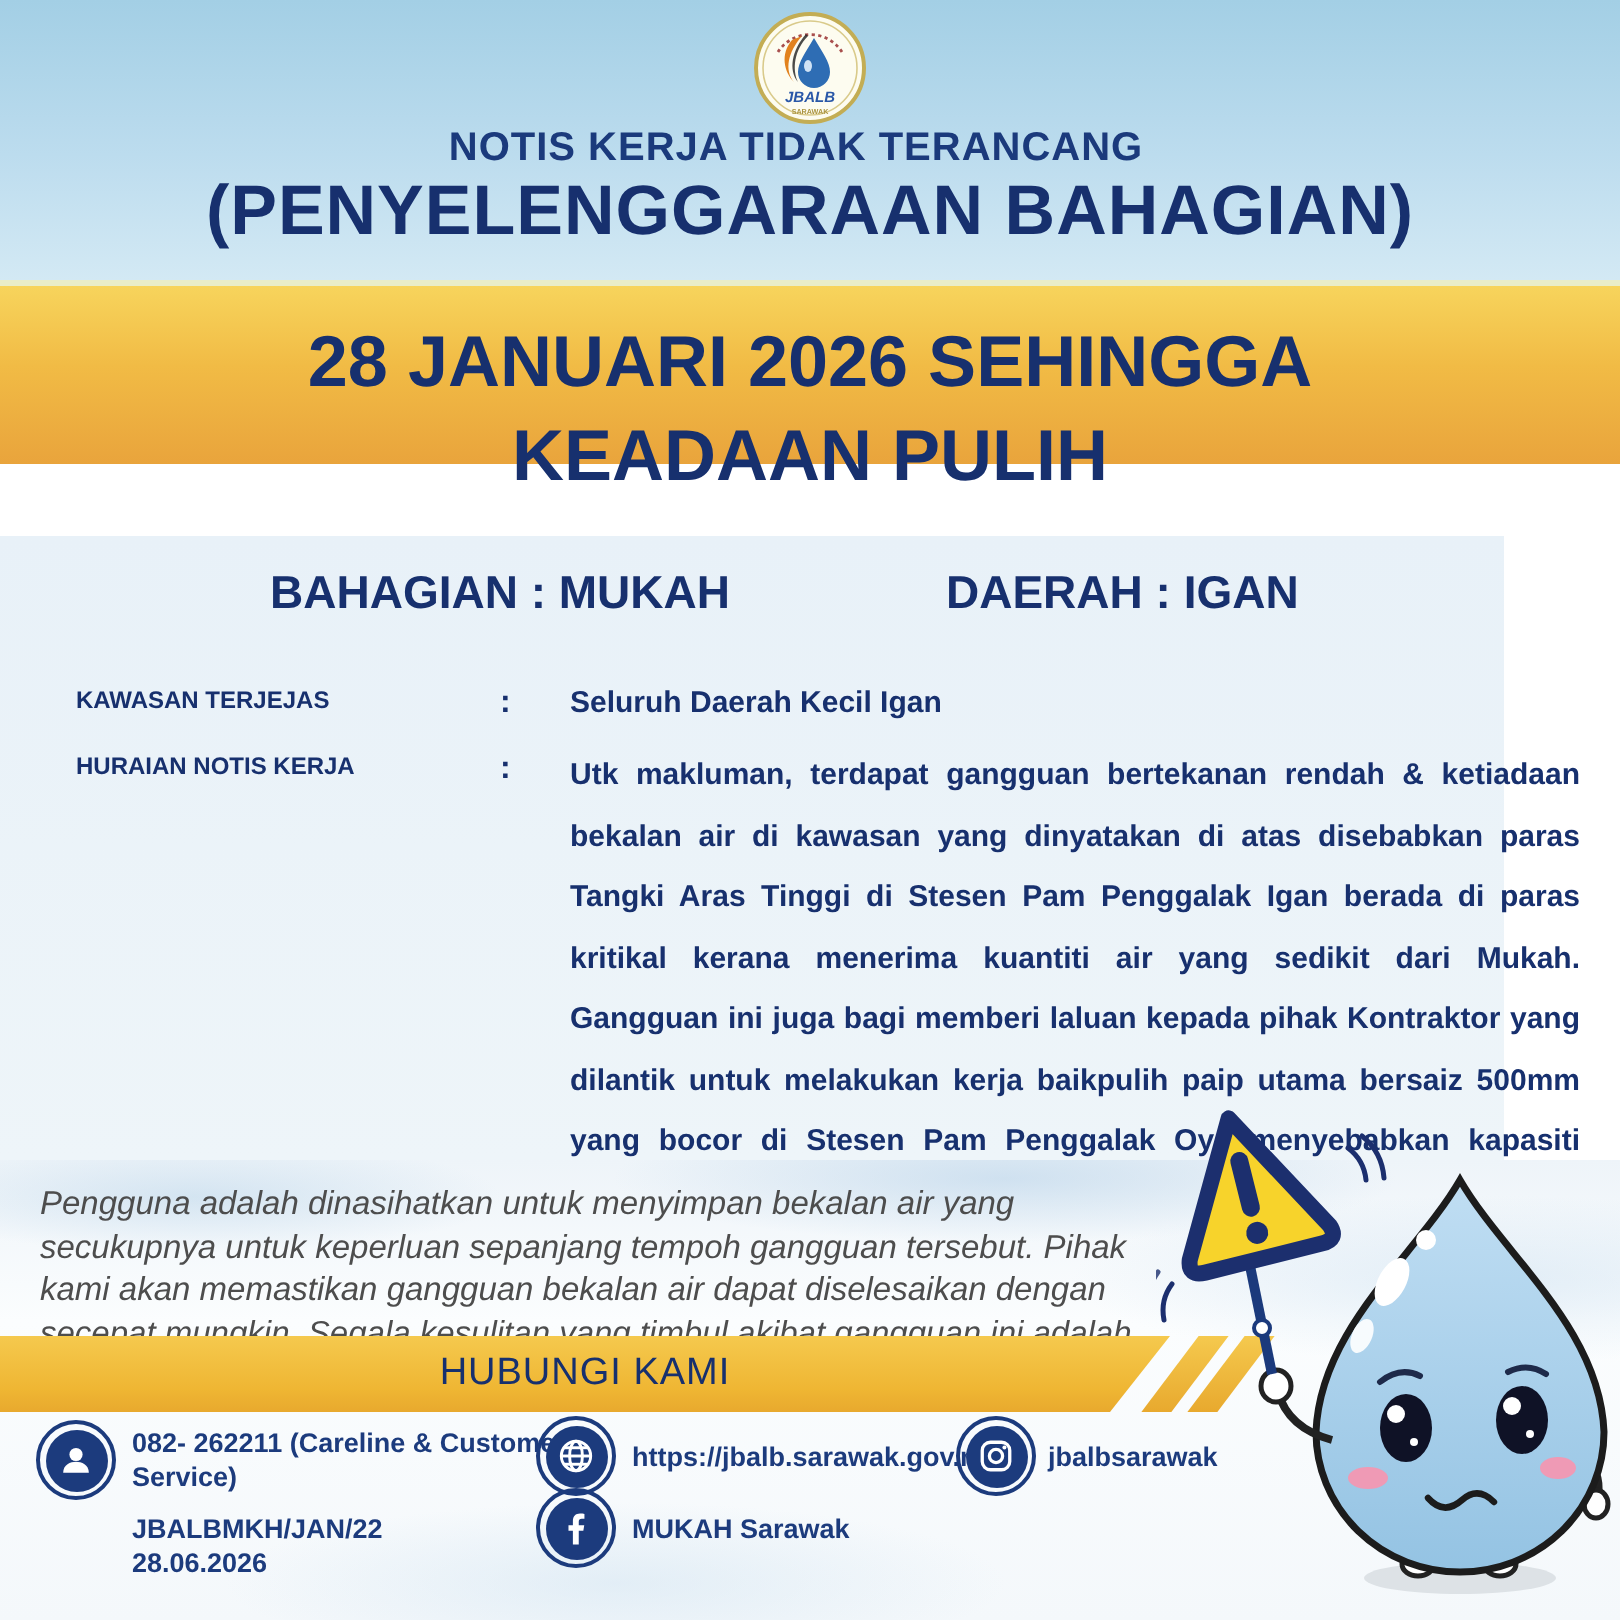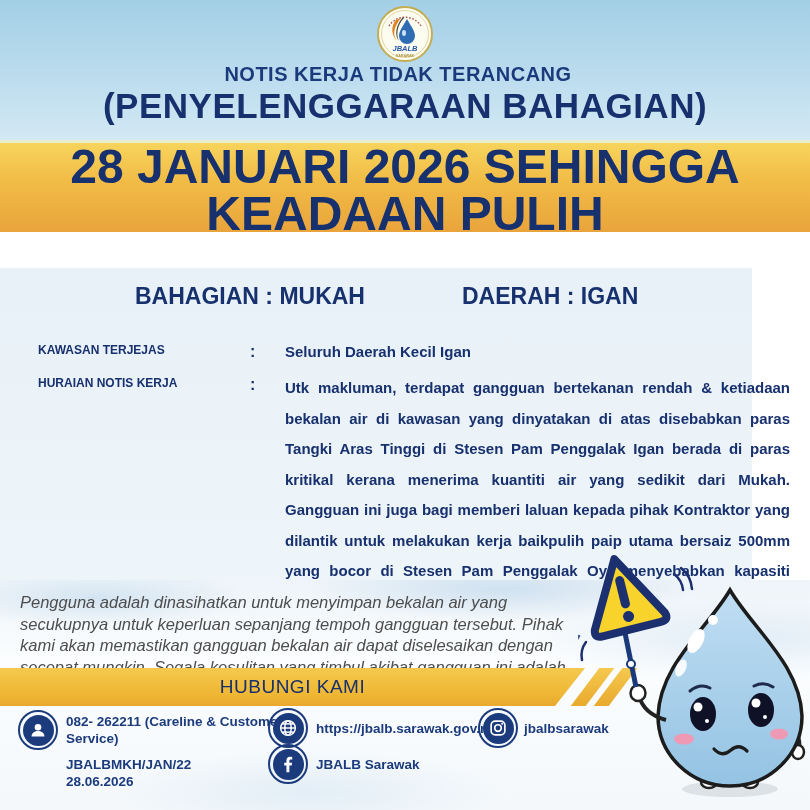--- a/index.html
+++ b/index.html
@@ -21,31 +21,32 @@
   .hdr-title {
     position:absolute; left:0; top:86px; width:810px;
     color:#17306e; font-size:35px; font-weight:bold; letter-spacing:.5px;
   }
 
   
   .banner {
     position:absolute; left:0; top:140px; width:810px; height:92px;
     background:linear-gradient(180deg,#f7d45c 0%, #f1bb45 45%, #e9a43c 100%);
     border-top:3px solid #e9edc9;
-    text-align:center; color:#17306e; font-weight:bold; font-size:48px; line-height:47px;
+    text-align:center; color:#17306e; font-weight:bold; font-size:36px; line-height:47px;
+    padding-top:14px;
   }
 
   
   .light-sec {
     position:absolute; left:0; top:268px; width:752px; height:312px;
     background:linear-gradient(180deg,#e8f1f8 0%, #eef5f9 100%);
   }
   .loc-row { position:absolute; top:15px; left:0; width:810px; color:#17306e; font-weight:bold; font-size:23px; }
   .loc-bahagian { position:absolute; left:135px; top:0; }
-  .loc-daerah  { position:absolute; left:462px; top:0; }
+  .loc-daerah  { position:absolute; left:473px; top:0; }
 
   .lbl { position:absolute; left:38px; color:#17306e; font-weight:bold; font-size:12px; width:210px; }
   .colon { position:absolute; left:250px; color:#17306e; font-weight:bold; font-size:16px; }
   .val { position:absolute; left:285px; color:#17306e; font-weight:bold; font-size:15px; }
   .kawasan-lbl { top:75px; } .kawasan-colon { top:75px; } .kawasan-val { top:75px; }
   .huraian-lbl { top:108px; } .huraian-colon { top:108px; }
   .huraian-val {
     top:105px; width:505px; text-align:justify; line-height:30.5px; font-size:15px;
   }
 
@@ -175,21 +176,21 @@
     </div>
     <div class="ctext txt-web">https://jbalb.sarawak.gov.my/</div>
 
     <div class="cicon icon-fb">
       <div class="fill">
         <svg viewBox="0 0 24 24" width="22" height="22">
           <path d="M13.5,21 L13.5,13.5 L16,13.5 L16.5,10.5 L13.5,10.5 L13.5,8.6 C13.5,7.6 14,7 15.1,7 L16.6,7 L16.6,4.3 C16.1,4.2 15.1,4.1 14.2,4.1 C11.8,4.1 10.3,5.6 10.3,8.2 L10.3,10.5 L7.9,10.5 L7.9,13.5 L10.3,13.5 L10.3,21 Z" fill="#fff"></path>
         </svg>
       </div>
     </div>
-    <div class="ctext txt-fb">JBALB Sarawak</div>
+    <div class="ctext txt-fb">MUKAH Sarawak</div>
 
     <div class="cicon icon-ig">
       <div class="fill">
         <svg viewBox="0 0 24 24" width="22" height="22" fill="none" stroke="#fff" stroke-width="1.8">
           <rect x="4.5" y="4.5" width="15" height="15" rx="4.5"></rect>
           <circle cx="12" cy="12" r="3.6"></circle>
           <circle cx="16.6" cy="7.4" r="1.1" fill="#fff" stroke="none"></circle>
         </svg>
       </div>
     </div>

